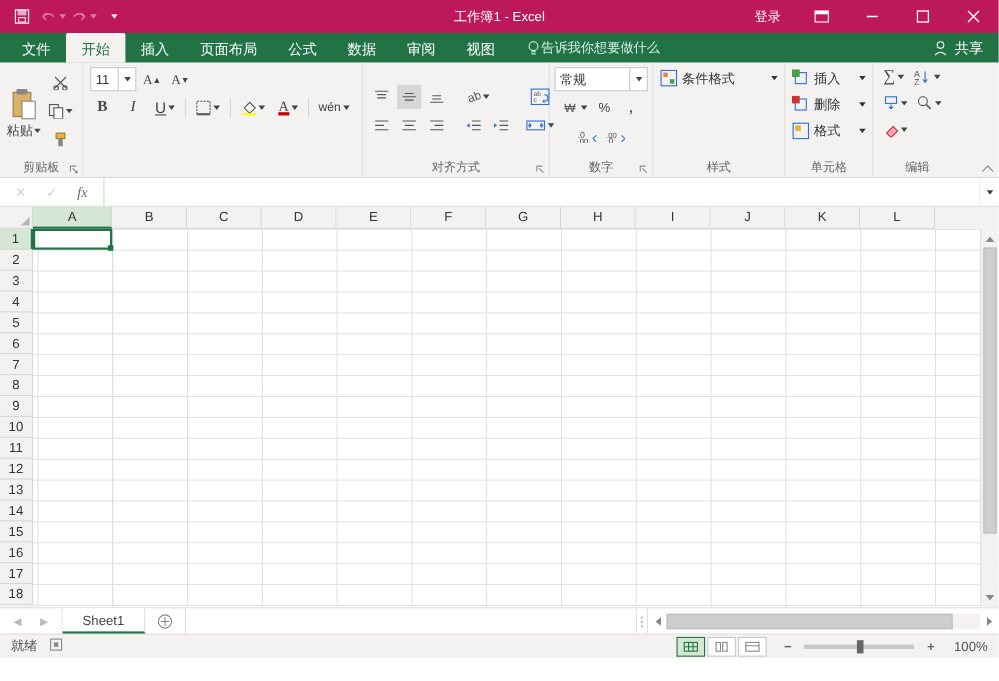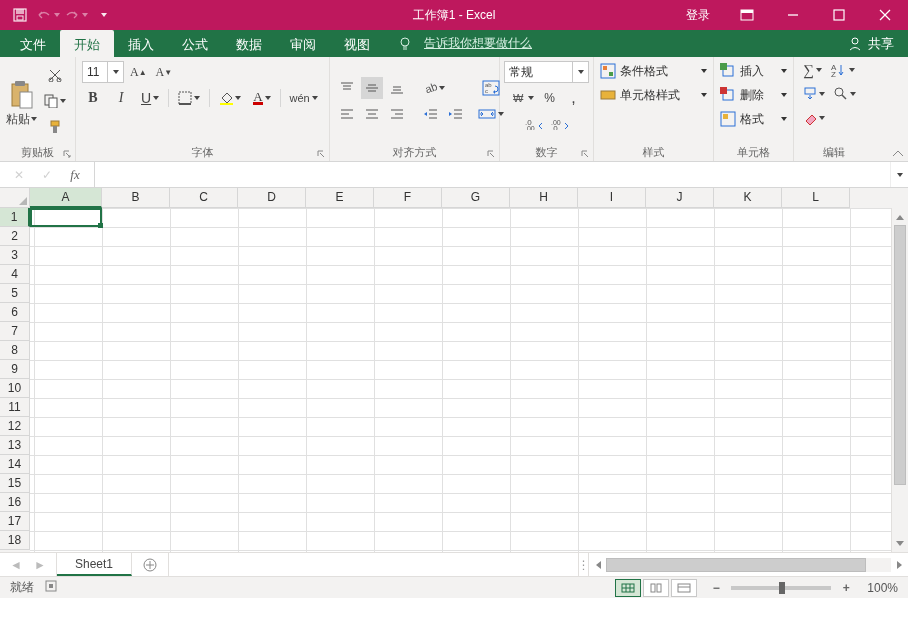--- a/index.html
+++ b/index.html
@@ -11,21 +11,21 @@
 .title-center { position: absolute; left: 50%; transform: translateX(-50%); font-size: 12px; }
 .title-right { position: absolute; right: 0; display: flex; align-items: center; }
 .win-label { padding: 0 14px; font-size: 12px; }
 .win-btn { width: 46px; height: 30px; display: flex; align-items: center; justify-content: center; }
 .win-btn svg, .qat-btn svg { display:block; }
 .dim { opacity: .45; }
 
 .tabs { height: 27px; background: #217346; display: flex; padding-left: 6px; font-size: 13px; color: #fff; }
 .tab { padding: 6px 14px 6px; cursor: default; }
 .tab.active { background: #f3f2f1; color: #217346; border-top-left-radius: 2px; border-top-right-radius: 2px; }
-.tellme { display:flex; align-items:center; gap:12px; padding: 6px 14px; color: #d6efe2; font-size:12px;text-decoration:underline;}
+.tellme { display:flex; align-items:center; gap:0; padding: 6px 14px; color: #d6efe2; font-size:12px;}
 .tabs-right { margin-left: auto; display:flex; align-items:center; padding: 6px 14px; gap:6px; }
 
 .ribbon { height: 105px; background: #f3f2f1; border-bottom: 1px solid #d6d6d6; display: flex; }
 .group { border-right: 1px solid #e1dfdd; display: flex; flex-direction: column; position: relative; }
 .group-body { flex: 1; display: flex; align-items: center; padding: 3px 6px; gap: 4px; }
 .group-label { height: 16px; text-align: center; font-size: 11px; color: #666; position:relative; line-height:14px;}
 .grp-launcher { position:absolute; right:2px; bottom:1px; width:12px; height:12px; display:flex; align-items:center; justify-content:center;}
 
 .bigbtn { width: 40px; display: flex; flex-direction: column; align-items: center; justify-content: center; gap: 2px; font-size: 12px; color:#444; padding-top:4px;}
 .bigbtn .lbl { display:flex; align-items:center; gap:1px; line-height:14px;}
@@ -158,20 +158,21 @@
           <line x1="11" y1="1" x2="1" y2="11" stroke="#fff" stroke-width="1.3"></line>
         </svg>
       </div>
   </div>
 </div>
 
 <div class="tabs">
   <div class="tab">文件</div>
   <div class="tab active">开始</div>
   <div class="tab">插入</div>
+  <div class="tab">页面布局</div>
   <div class="tab">公式</div>
   <div class="tab">数据</div>
   <div class="tab">审阅</div>
   <div class="tab">视图</div>
   <div class="tellme">
     <svg width="14" height="14">
         <circle cx="7" cy="5" r="4" fill="none" stroke="#d6efe2"></circle>
         <line x1="5" y1="10" x2="9" y2="10" stroke="#d6efe2"></line>
         <line x1="5" y1="12" x2="9" y2="12" stroke="#d6efe2"></line>
       </svg>
@@ -271,25 +272,20 @@
             <span style="font-family:serif;font-size:13px;border-bottom:3px solid #c00;line-height:11px;">A</span>
             <span class="caret-down dd-caret"></span>
           </div>
         <div style="width:1px;height:18px;background:#d6d6d6;"></div>
         <div class="sbtn">
             <span style="font-size:11px;">wén</span>
             <span class="caret-down dd-caret"></span>
           </div>
       </div>
     </div>
-    <div class="group-label"><span>字体</span><span class="grp-launcher">
-          <svg width="8" height="8">
-            <path d="M1 1 h5 M1 1 v5 M3 3 l4 4" stroke="#888" fill="none"></path>
-          </svg>
-        </span></div>
   </div>
 
   <div class="group" style="width:170px">
     <div class="group-body" style="gap:8px;">
       <div class="col" style="gap:4px;">
         <div class="row">
           <div class="sbtn">
               <svg width="14" height="14">
                 <line x1="1" y1="2" x2="13" y2="2" stroke="#555"></line>
                 <line x1="3" y1="5" x2="11" y2="5" stroke="#555"></line>
@@ -432,28 +428,20 @@
 
   <div class="group" style="width:120px">
     <div class="group-body" style="flex-direction:column; align-items:stretch; gap:0; padding:2px 6px;">
       <div class="style-row">
           <svg width="16" height="16">
             <rect x="1" y="1" width="14" height="14" fill="none" stroke="#2a6fd6"></rect>
             <rect x="3" y="3" width="4" height="4" fill="#e87f3a"></rect>
             <rect x="9" y="9" width="4" height="4" fill="#4a9c4a"></rect>
           </svg>
           <span>条件格式</span>
-          <span style="flex:1"></span>
-          <span class="caret-down"></span>
-        </div>
-      <div class="style-row">
-          <svg width="16" height="16">
-            <rect x="1" y="4" width="14" height="8" fill="#e8b23a" stroke="#9c7a3a"></rect>
-          </svg>
-          <span>单元格样式</span>
           <span style="flex:1"></span>
           <span class="caret-down"></span>
         </div>
     </div>
     <div class="group-label">样式</div>
   </div>
 
   <div class="group" style="width:80px">
     <div class="group-body" style="flex-direction:column; align-items:stretch; gap:0; padding:2px 6px;">
       <div class="cell-row">

